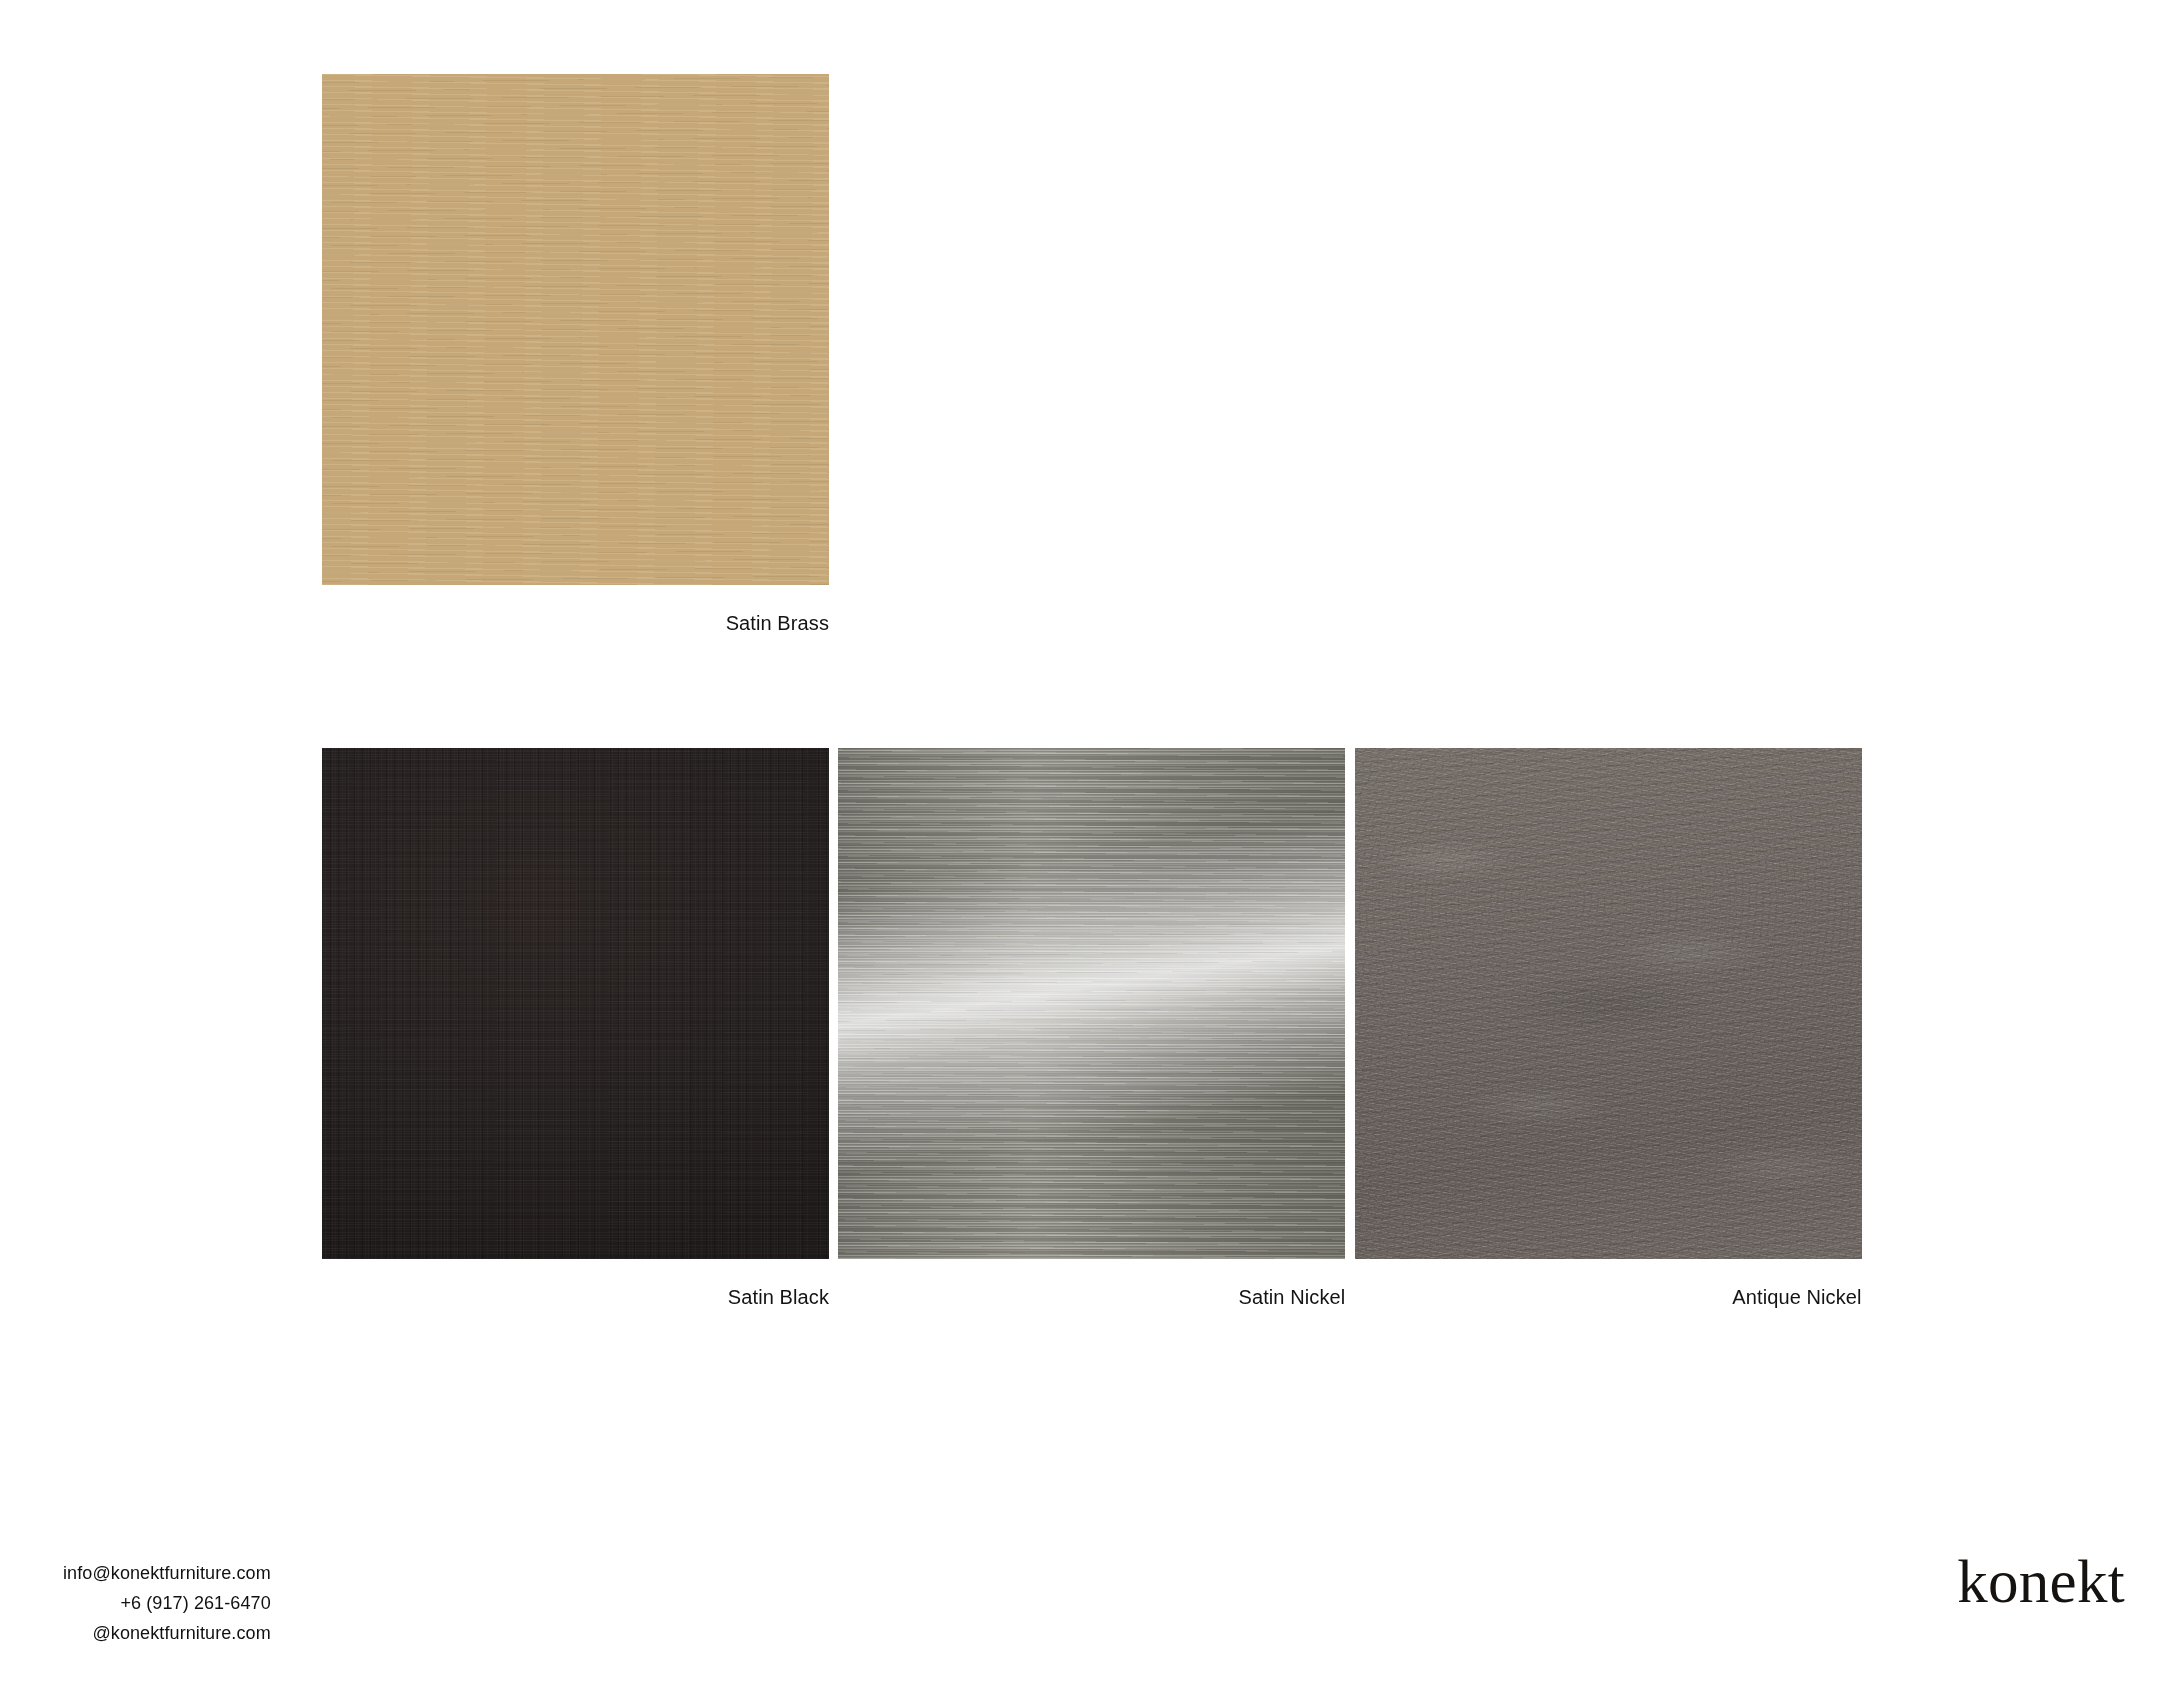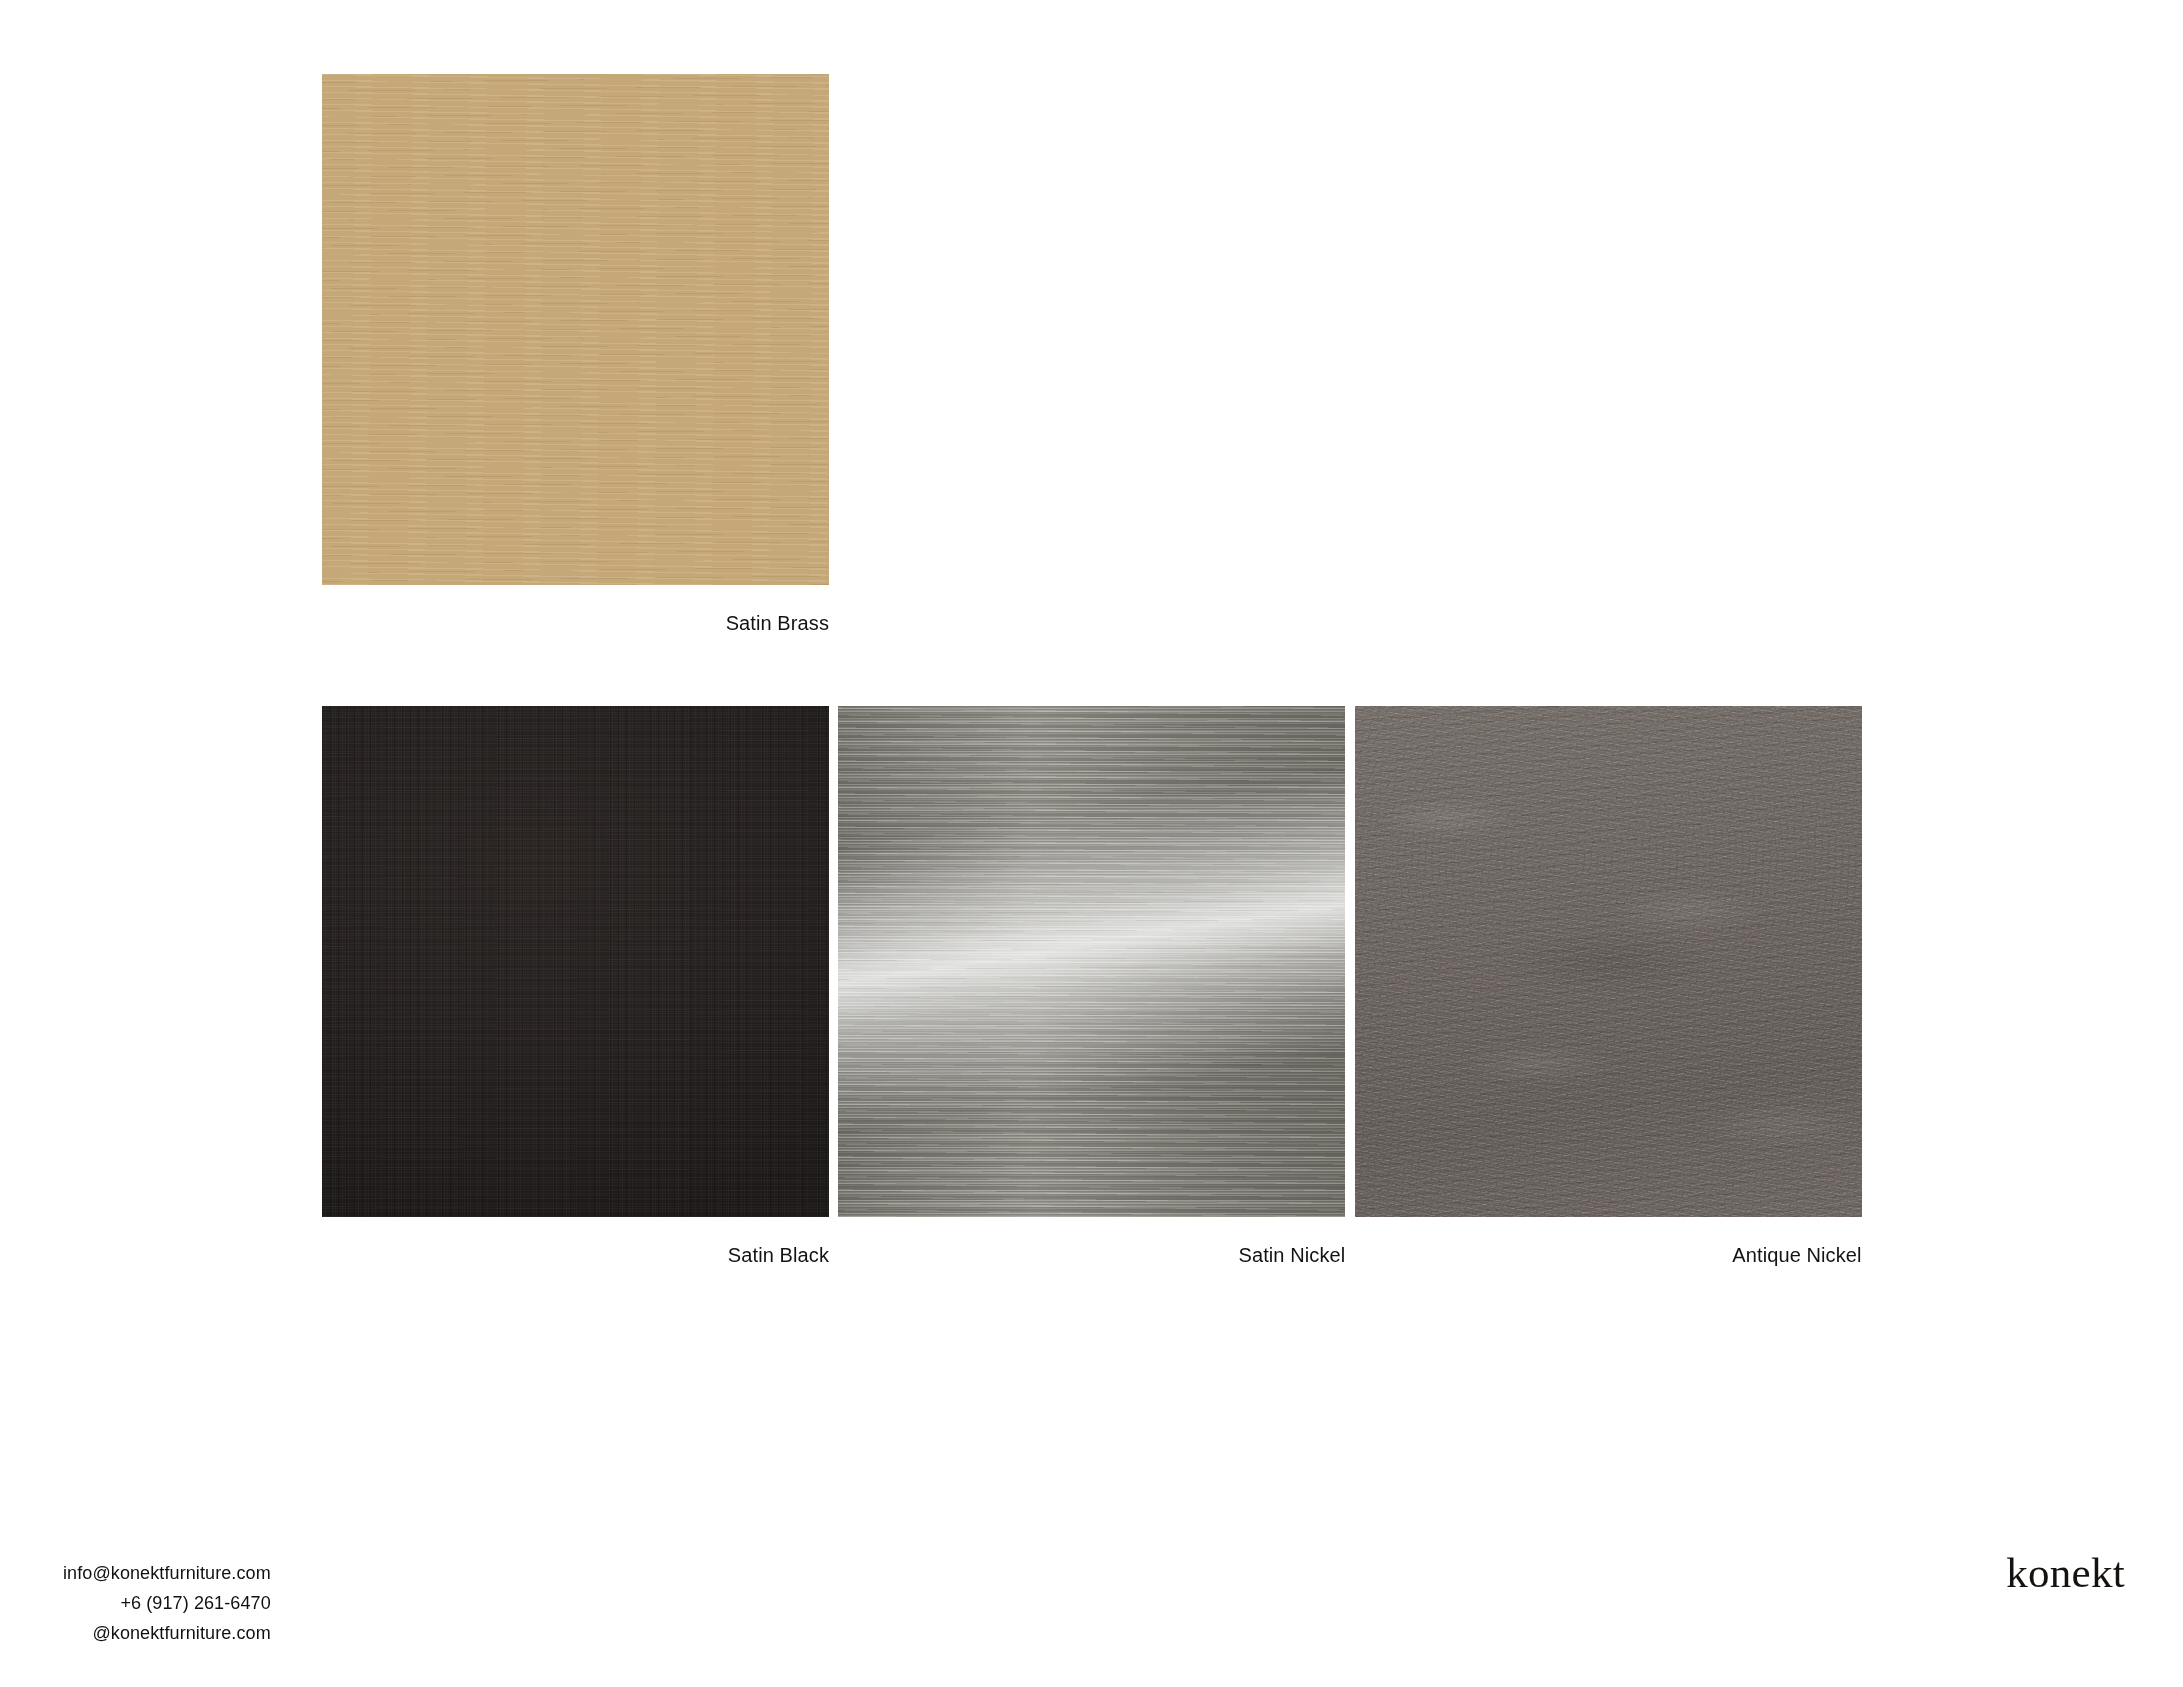--- a/index.html
+++ b/index.html
@@ -54,21 +54,21 @@
   .caption {
     margin-top: 28px;
     font-size: 20px;
     letter-spacing: 0.1px;
     color: #131313;
     line-height: 1;
     text-align: center;
     white-space: nowrap;
   }
 
-  .row-2 .cell { margin-top: 73px; }
+  .row-2 .cell { margin-top: 115px; }
 
   
 
   
   .tex-satin-brass {
     background-color: #c6a878;
     background-image:
       repeating-linear-gradient(0deg,
         rgba(255,248,225,0.30) 0px, rgba(255,248,225,0.30) 0.7px,
         rgba(125,98,54,0.16) 0.7px, rgba(125,98,54,0.16) 1.3px,
@@ -281,21 +281,21 @@
     color: #111111;
     letter-spacing: 0.1px;
   }
   .contact div { white-space: nowrap; text-align: right; }
 
   .brand {
     position: absolute;
     right: 58px;
     top: 1551px;
     font-family: "Liberation Serif", serif;
-    font-size: 43px;
+    font-size: 61px;
     line-height: 1;
     color: #16120f;
     letter-spacing: 0.3px;
   }
 </style>
 </head>
 <body>
 
 <div class="sheet">
 

